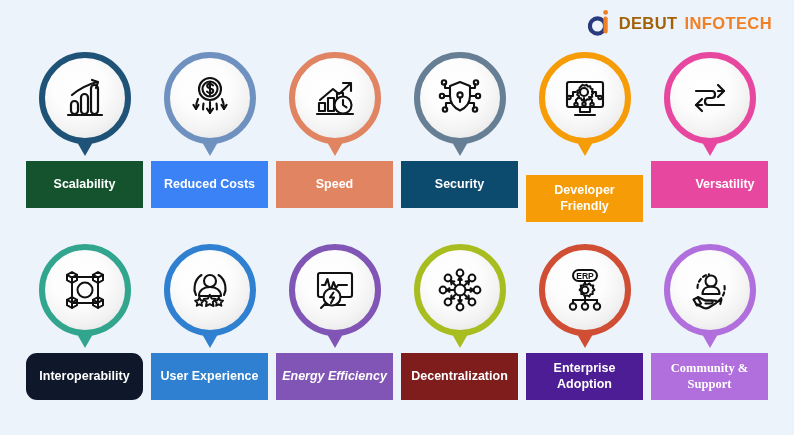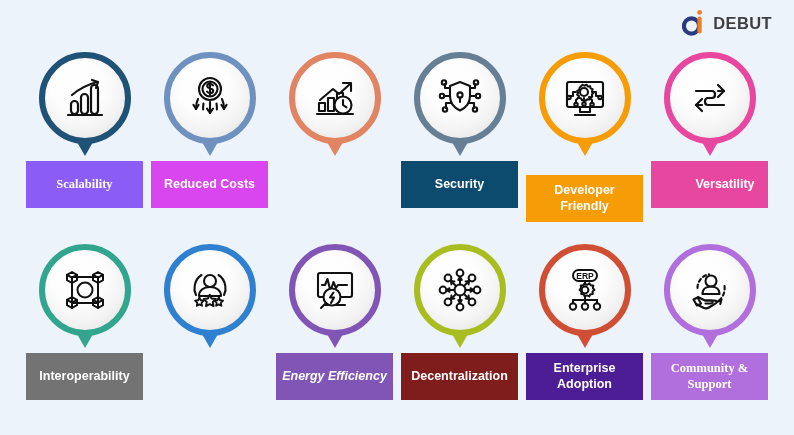--- a/index.html
+++ b/index.html
@@ -69,21 +69,22 @@
 
 <div class="header">
   <span>
     <svg class="logo-mark" viewBox="0 0 24 26" aria-hidden="true">
       <circle cx="9.5" cy="16" r="7.6" fill="none" stroke="#2a3a7c" stroke-width="4.2"></circle>
       <rect x="15.4" y="6.4" width="4.3" height="17.2" rx="2.1" fill="#f08026"></rect>
       <circle cx="17.6" cy="2.4" r="2.4" fill="#f08026"></circle>
     </svg>
   </span>
   <span class="logo-text">
-    <span class="logo-debut" style="color: #404040;">DEBUT</span>
+    <span class="logo-debut" style="color: #a16207;">DEBUT</span>
+    <span class="logo-infotech" style="color: rgb(240, 128, 38);">INFOTECH</span>
   </span>
 </div>
 
 <div class="grid">
 
   <div class="row">
 
     <div class="cell">
       <div class="badge">
         <div class="ring" style="border-color: rgb(31, 82, 119);">
@@ -95,21 +96,21 @@
               <rect x="22" y="22" width="7" height="20" rx="3.5"></rect>
               <rect x="32" y="13" width="7" height="29" rx="3.5"></rect>
               <path d="M13 23c7-6 14-10 25-13"></path>
               <path d="M33 8l6 2-2 6"></path>
             </g>
           </svg>
           </span>
         </div>
         <div class="pointer" style="border-top-color: rgb(31, 82, 119);"></div>
       </div>
-      <div class="label" style="background: #8b5cf6; font-family: Liberation Serif, serif;">Scalability</div>
+      <div class="label" style="background: #14532d;">Scalability</div>
     </div>
 
     <div class="cell">
       <div class="badge">
         <div class="ring" style="border-color: rgb(111, 145, 192);">
           <span>
           <svg viewBox="0 0 52 52">
             <g fill="none" stroke="#111" stroke-width="2.1" stroke-linecap="round" stroke-linejoin="round">
               <circle cx="26" cy="17" r="11"></circle>
               <circle cx="26" cy="17" r="7.5"></circle>
@@ -121,21 +122,21 @@
               <path d="M26 30v11"></path>
               <path d="M26 41l-3-4.4M26 41l3-4.4"></path>
               <path d="M19.5 31.5c-.4 2.4-.5 4-.4 6"></path>
               <path d="M32.5 31.5c.4 2.4.5 4 .4 6"></path>
             </g>
           </svg>
           </span>
         </div>
         <div class="pointer" style="border-top-color: rgb(111, 145, 192);"></div>
       </div>
-      <div class="label" style="background: #d946ef; text-align: right;">Reduced Costs</div>
+      <div class="label" style="background: #3b82f6; text-align: right;">Reduced Costs</div>
     </div>
 
     <div class="cell">
       <div class="badge">
         <div class="ring" style="border-color: rgb(224, 132, 98);">
           <span>
           <svg viewBox="0 0 52 52">
             <g fill="none" stroke="#111" stroke-width="2.1" stroke-linecap="round" stroke-linejoin="round">
               <path d="M8 42h36"></path>
               <rect x="10" y="31" width="6" height="8"></rect>
@@ -144,20 +145,21 @@
               <path d="M11 28L24 17l6 5 11-10"></path>
               <path d="M34 11h8v8"></path>
               <circle cx="34" cy="33" r="8.5" fill="#fff"></circle>
               <path d="M34 28v5l3.5 2.4"></path>
             </g>
           </svg>
           </span>
         </div>
         <div class="pointer" style="border-top-color: rgb(224, 132, 98);"></div>
       </div>
+      <div class="label" style="background: rgb(224, 132, 98);">Speed</div>
     </div>
 
     <div class="cell">
       <div class="badge">
         <div class="ring" style="border-color: rgb(102, 127, 148);">
           <span>
           <svg viewBox="0 0 52 52">
             <g fill="none" stroke="#111" stroke-width="2.1" stroke-linecap="round" stroke-linejoin="round">
               <path d="M26 10l10 4v10c0 7-4.5 12-10 14.5C20.5 36 16 31 16 24V14z"></path>
               <circle cx="26" cy="23" r="2.6"></circle>
@@ -259,21 +261,21 @@
               <g>
                 <path d="M39 33l5 2.8v5.4L39 44l-5-2.8v-5.4z"></path>
                     <path d="M34 35.8l5 2.8 5-2.8M39 38.6V44"></path>
               </g>
             </g>
           </svg>
           </span>
         </div>
         <div class="pointer" style="border-top-color: rgb(49, 165, 141);"></div>
       </div>
-      <div class="label" style="background: #737373;">Interoperability</div>
+      <div class="label" style="background: #0f172a; border-radius: 11px;">Interoperability</div>
     </div>
 
     <div class="cell">
       <div class="badge">
         <div class="ring" style="border-color: rgb(47, 128, 208);">
           <span>
           <svg viewBox="0 0 52 52">
             <g fill="none" stroke="#111" stroke-width="2.1" stroke-linecap="round" stroke-linejoin="round">
               <circle cx="26" cy="17" r="6"></circle>
               <path d="M15 32c0-6 5-9 11-9s11 3 11 9z"></path>
@@ -281,20 +283,21 @@
               <path d="M40 31c1.5-3 2-6 1.3-9.3C40.5 17 38 13.2 34.5 11"></path>
               <path d="M26 33.5l2 4.2 4.6.6-3.3 3.2.8 4.5-4.1-2.2-4.1 2.2.8-4.5-3.3-3.2 4.6-.6z" transform="translate(0,-2) scale(0.92) translate(2,2)"></path>
               <path d="M15.5 37.5l1.5 3.1 3.4.5-2.5 2.4.6 3.4-3-1.6-3 1.6.6-3.4-2.5-2.4 3.4-.5z" transform="translate(0,-3) scale(0.88) translate(2,4)"></path>
               <path d="M36.5 37.5l1.5 3.1 3.4.5-2.5 2.4.6 3.4-3-1.6-3 1.6.6-3.4-2.5-2.4 3.4-.5z" transform="translate(0,-3) scale(0.88) translate(3,4)"></path>
             </g>
           </svg>
           </span>
         </div>
         <div class="pointer" style="border-top-color: rgb(47, 128, 208);"></div>
       </div>
+      <div class="label" style="background: rgb(47, 128, 208);">User Experience</div>
     </div>
 
     <div class="cell">
       <div class="badge">
         <div class="ring" style="border-color: rgb(128, 85, 181);">
           <span>
           <svg viewBox="0 0 52 52">
             <g fill="none" stroke="#111" stroke-width="2.1" stroke-linecap="round" stroke-linejoin="round">
               <rect x="9" y="9" width="34" height="24" rx="2"></rect>
               <path d="M22 33v5h8v-5M16 41h20"></path>

